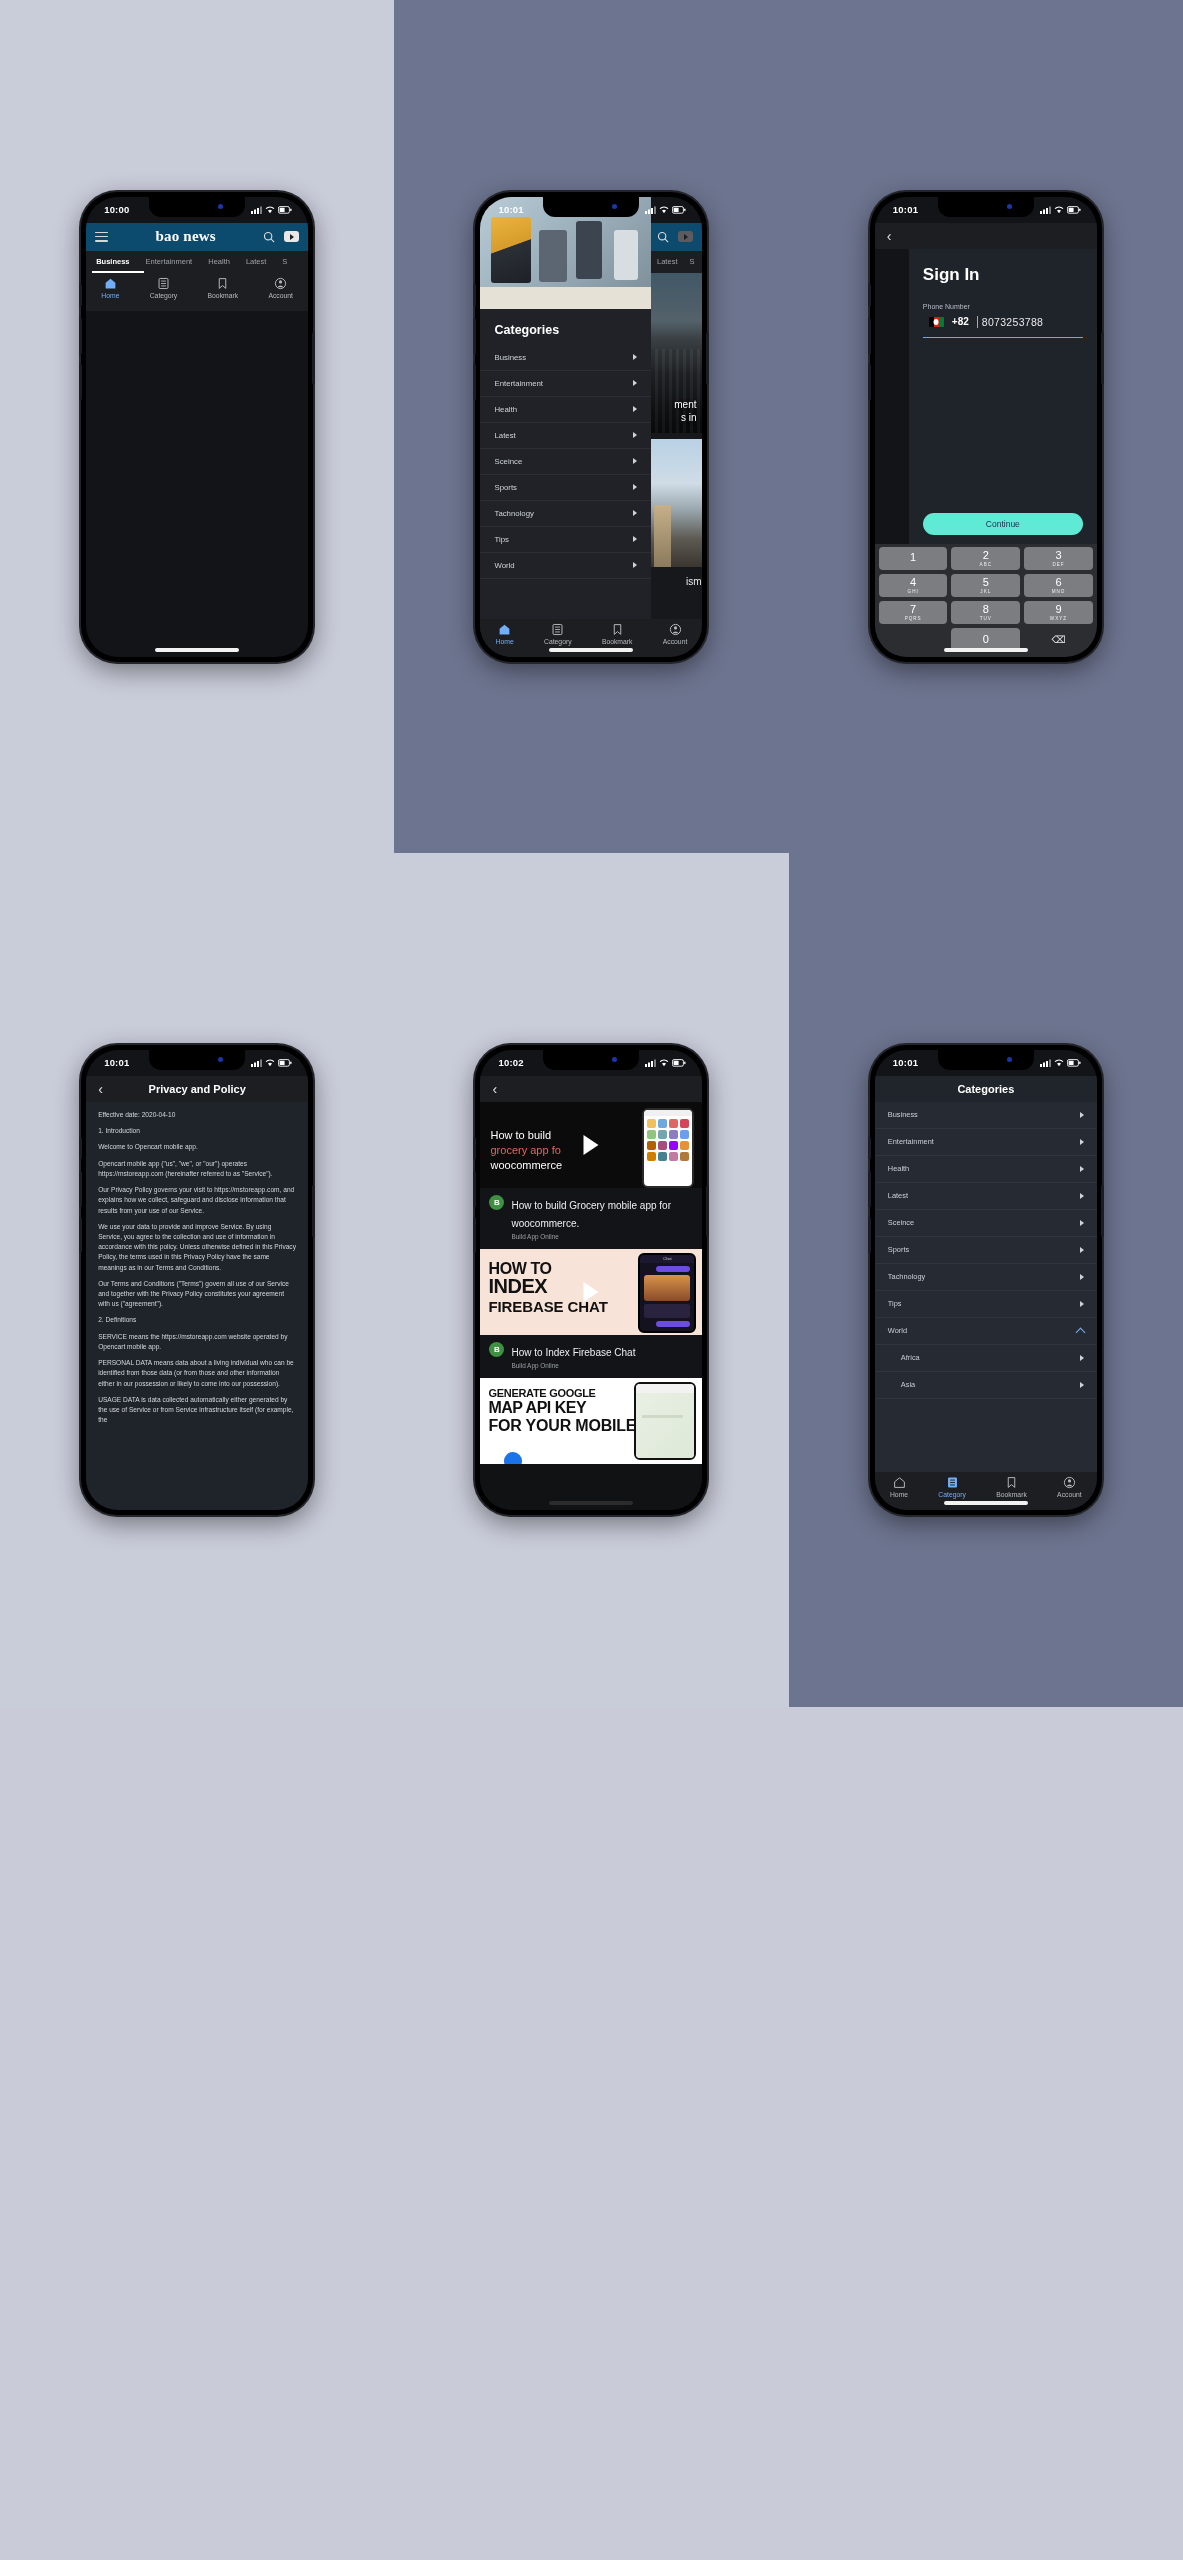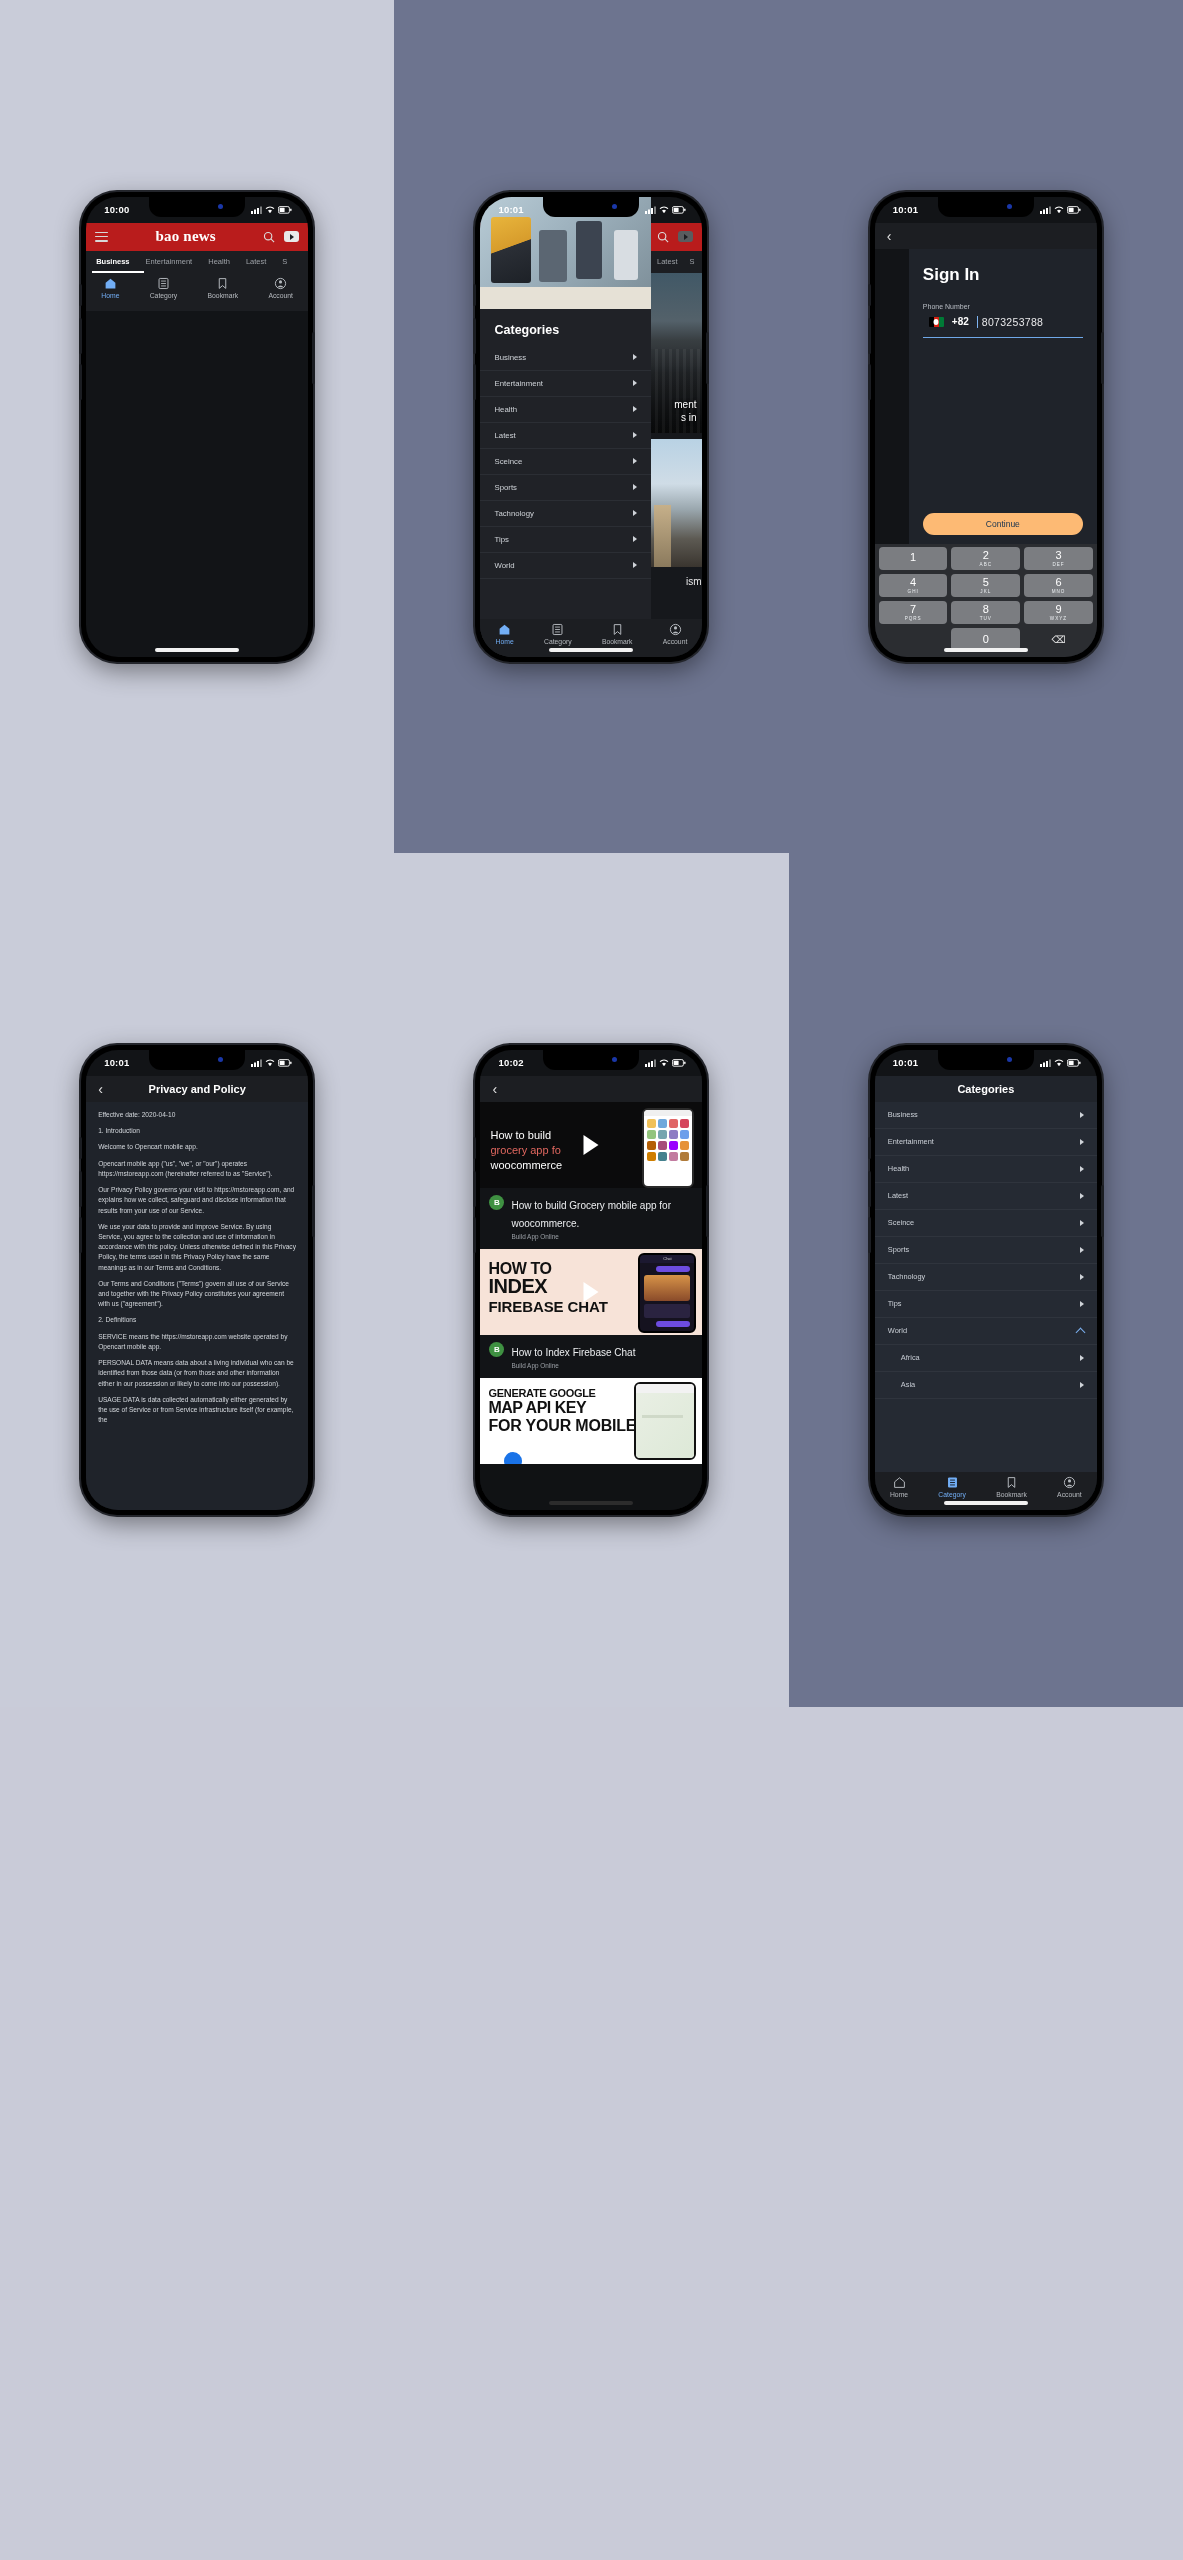--- a/index.html
+++ b/index.html
@@ -54,21 +54,21 @@
   }
   .sb-icons{display:flex;align-items:center;gap:3px;}
   .sb-icons svg{display:block;}
   .home-indicator{
     position:absolute;bottom:5px;left:50%;transform:translateX(-50%);
     width:84px;height:3.5px;border-radius:3px;background:#f2f2f2;z-index:35;
   }
 
   
   .app-header{
-    flex:0 0 28px;height:28px;background:#b91c1c;
+    flex:0 0 28px;height:28px;background:#0c4a6e;
     display:flex;align-items:center;justify-content:space-between;
     padding:0 9px;position:relative;z-index:20;
   }
   .hamburger{display:flex;flex-direction:column;gap:2.5px;cursor:pointer;}
   .hamburger span{display:block;width:13px;height:1.6px;background:#d8d8d8;border-radius:1px;}
   .brand{font-family:"Liberation Serif", serif;color:#fff;font-size:15px;font-weight:700;letter-spacing:.2px;}
   .hdr-right{display:flex;align-items:center;gap:9px;}
   .yt-btn{width:15px;height:11px;background:#e8e8e8;border-radius:3px;display:flex;align-items:center;justify-content:center;}
   .yt-btn i{width:0;height:0;border-left:4.5px solid #1c1e22;border-top:3px solid transparent;border-bottom:3px solid transparent;display:block;margin-left:1px;}
 
@@ -150,21 +150,21 @@
   .phone-row{display:flex;align-items:center;gap:8px;padding-left:6px;}
   .flag{width:15px;height:10px;border-radius:1px;display:flex;overflow:hidden;}
   .flag i{flex:1;display:block;}
   .fb{background:#000}.fr{background:#d32011;position:relative}.fg{background:#007a36}
   .fr::after{content:"";position:absolute;left:50%;top:50%;transform:translate(-50%,-50%);width:5px;height:6px;border-radius:50%;background:#fff;}
   .ccode{color:#fff;font-size:10px;font-weight:700;}
   .pnum{color:#e8e8ea;font-size:10.5px;letter-spacing:.3px;border-left:1px solid #7eb4f2;padding-left:4px;}
   .underline{height:1.2px;background:#6fa8e8;margin-top:9px;}
   .spacer{flex:1;}
   .continue{
-    background:#fdba74;color:#15324f;text-align:center;
+    background:#5eead4;color:#15324f;text-align:center;
     border-radius:14px;padding:6px 0;font-size:8.5px;margin-bottom:9px;cursor:pointer;
   }
   .keypad{background:#2b2d31;padding:3px 4px 6px;display:grid;grid-template-columns:repeat(3,1fr);gap:4px;}
   .key{background:#7b7d81;border-radius:4px;height:23px;display:flex;flex-direction:column;align-items:center;justify-content:center;color:#fff;cursor:pointer;}
   .key .n{font-size:11px;line-height:1;}
   .key .s{font-size:4.6px;letter-spacing:1px;margin-top:1px;color:#eceff2;}
   .key.blank{background:transparent;}
   .key.del{background:transparent;color:#e8e8e8;font-size:10px;}
 
   

